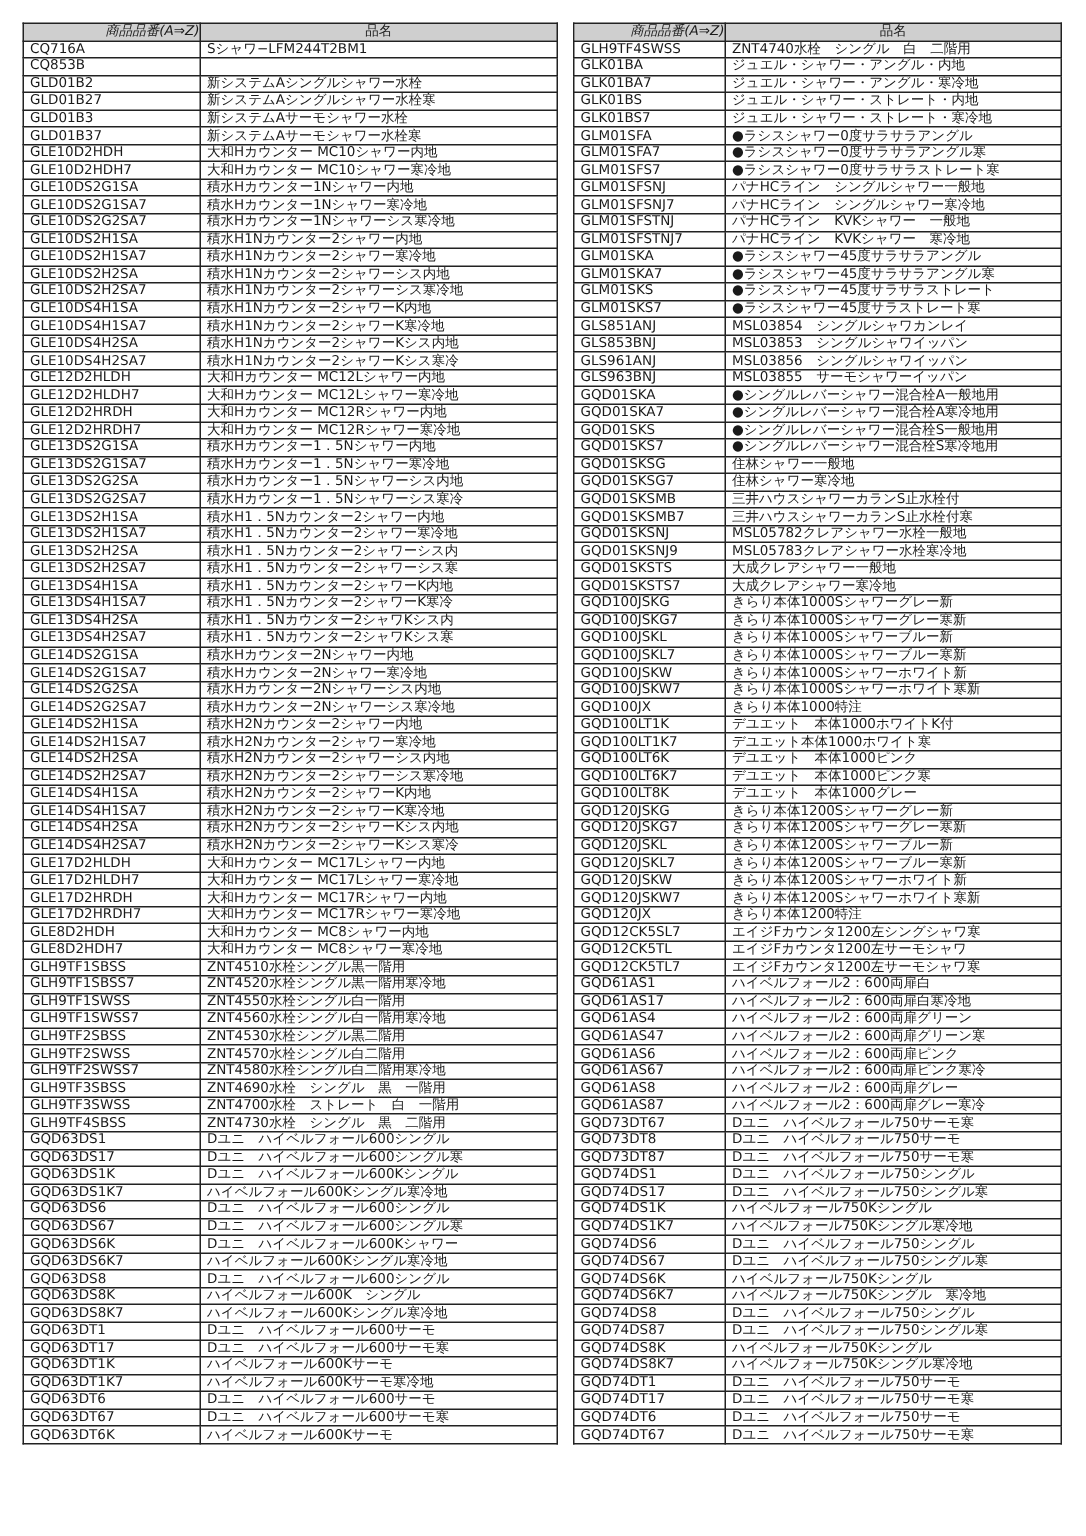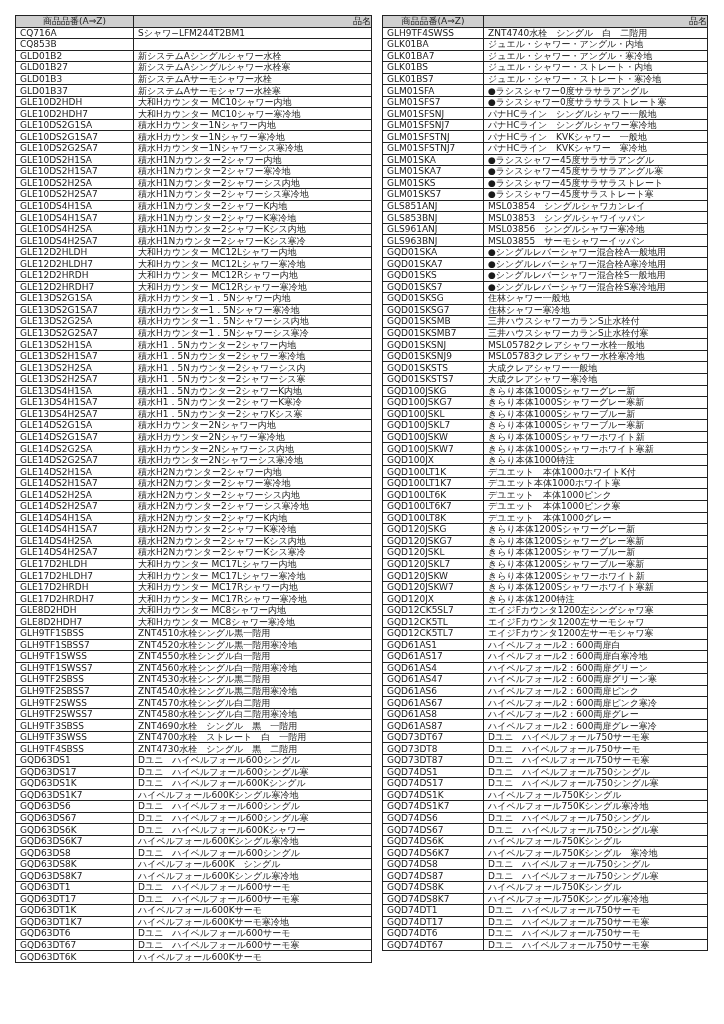--- a/index.html
+++ b/index.html
@@ -2,22 +2,22 @@
 <html><head>
 <meta charset="utf-8">
 <style>
   html, body { margin: 0; padding: 0; background: #ffffff; }
   body { width: 724px; height: 1024px; position: relative; overflow: hidden;
          font-family: "DejaVu Sans", "Liberation Sans", sans-serif; color: #1a1a1a; }
   table.parts { position: absolute; border-collapse: collapse; table-layout: fixed;
                 font-size: 9px; line-height: 10px; }
   table.parts td, table.parts th { border: 1px solid #222; padding: 0 0 0 4px; height: 10.55px;
                 white-space: nowrap; overflow: hidden; font-weight: normal; text-align: left; }
-  table.parts th { background: #cfcfcf; text-align: right; padding: 0; }
-  table.parts th.code-h { text-align: center; padding-left: 0; }
+  table.parts th { background: #cfcfcf; text-align: center; padding: 0; }
+  table.parts th.code-h { text-align: right; padding-left: 0; font-style: italic; }
   #tbl-left { left: 15px; top: 15px; width: 356px; }
   #tbl-left col.c1 { width: 118px; }
   #tbl-left col.c2 { width: 238px; }
   #tbl-right { left: 382px; top: 15px; width: 325px; }
   #tbl-right col.c1 { width: 101px; }
   #tbl-right col.c2 { width: 224px; }
   td.name { padding-left: 10px; }
 </style>
 </head>
 <body>
@@ -160,20 +160,24 @@
       </tr>
       <tr>
         <td class="code">GLE13DS4H1SA</td>
         <td class="name">積水H1．5Nカウンター2シャワーK内地</td>
       </tr>
       <tr>
         <td class="code">GLE13DS4H1SA7</td>
         <td class="name">積水H1．5Nカウンター2シャワーK寒冷</td>
       </tr>
       <tr>
+        <td class="code">GLE13DS4H2SA</td>
+        <td class="name">積水H1．5Nカウンター2シャワKシス内</td>
+      </tr>
+      <tr>
         <td class="code">GLE13DS4H2SA7</td>
         <td class="name">積水H1．5Nカウンター2シャワKシス寒</td>
       </tr>
       <tr>
         <td class="code">GLE14DS2G1SA</td>
         <td class="name">積水Hカウンター2Nシャワー内地</td>
       </tr>
       <tr>
         <td class="code">GLE14DS2G1SA7</td>
         <td class="name">積水Hカウンター2Nシャワー寒冷地</td>
@@ -254,24 +258,20 @@
         <td class="code">GLH9TF1SWSS</td>
         <td class="name">ZNT4550水栓シングル白一階用</td>
       </tr>
       <tr>
         <td class="code">GLH9TF1SWSS7</td>
         <td class="name">ZNT4560水栓シングル白一階用寒冷地</td>
       </tr>
       <tr>
         <td class="code">GLH9TF2SBSS</td>
         <td class="name">ZNT4530水栓シングル黒二階用</td>
-      </tr>
-      <tr>
-        <td class="code">GLH9TF2SBSS7</td>
-        <td class="name">ZNT4540水栓シングル黒二階用寒冷地</td>
       </tr>
       <tr>
         <td class="code">GLH9TF2SWSS</td>
         <td class="name">ZNT4570水栓シングル白二階用</td>
       </tr>
       <tr>
         <td class="code">GLH9TF2SWSS7</td>
         <td class="name">ZNT4580水栓シングル白二階用寒冷地</td>
       </tr>
       <tr>
@@ -391,20 +391,24 @@
       </tr>
       <tr>
         <td class="code">GLK01BS7</td>
         <td class="name">ジュエル・シャワー・ストレート・寒冷地</td>
       </tr>
       <tr>
         <td class="code">GLM01SFA</td>
         <td class="name">●ラシスシャワー0度サラサラアングル</td>
       </tr>
       <tr>
+        <td class="code">GLM01SFA7</td>
+        <td class="name">●ラシスシャワー0度サラサラアングル寒</td>
+      </tr>
+      <tr>
         <td class="code">GLM01SFS7</td>
         <td class="name">●ラシスシャワー0度サラサラストレート寒</td>
       </tr>
       <tr>
         <td class="code">GLM01SFSNJ</td>
         <td class="name">パナHCライン　シングルシャワー一般地</td>
       </tr>
       <tr>
         <td class="code">GLM01SFSNJ7</td>
         <td class="name">パナHCライン　シングルシャワー寒冷地</td>
@@ -436,21 +440,21 @@
       <tr>
         <td class="code">GLS851ANJ</td>
         <td class="name">MSL03854　シングルシャワカンレイ</td>
       </tr>
       <tr>
         <td class="code">GLS853BNJ</td>
         <td class="name">MSL03853　シングルシャワイッパン</td>
       </tr>
       <tr>
         <td class="code">GLS961ANJ</td>
-        <td class="name">MSL03856　シングルシャワー寒冷地</td>
+        <td class="name">MSL03856　シングルシャワイッパン</td>
       </tr>
       <tr>
         <td class="code">GLS963BNJ</td>
         <td class="name">MSL03855　サーモシャワーイッパン</td>
       </tr>
       <tr>
         <td class="code">GQD01SKA</td>
         <td class="name">●シングルレバーシャワー混合栓A一般地用</td>
       </tr>
       <tr>

